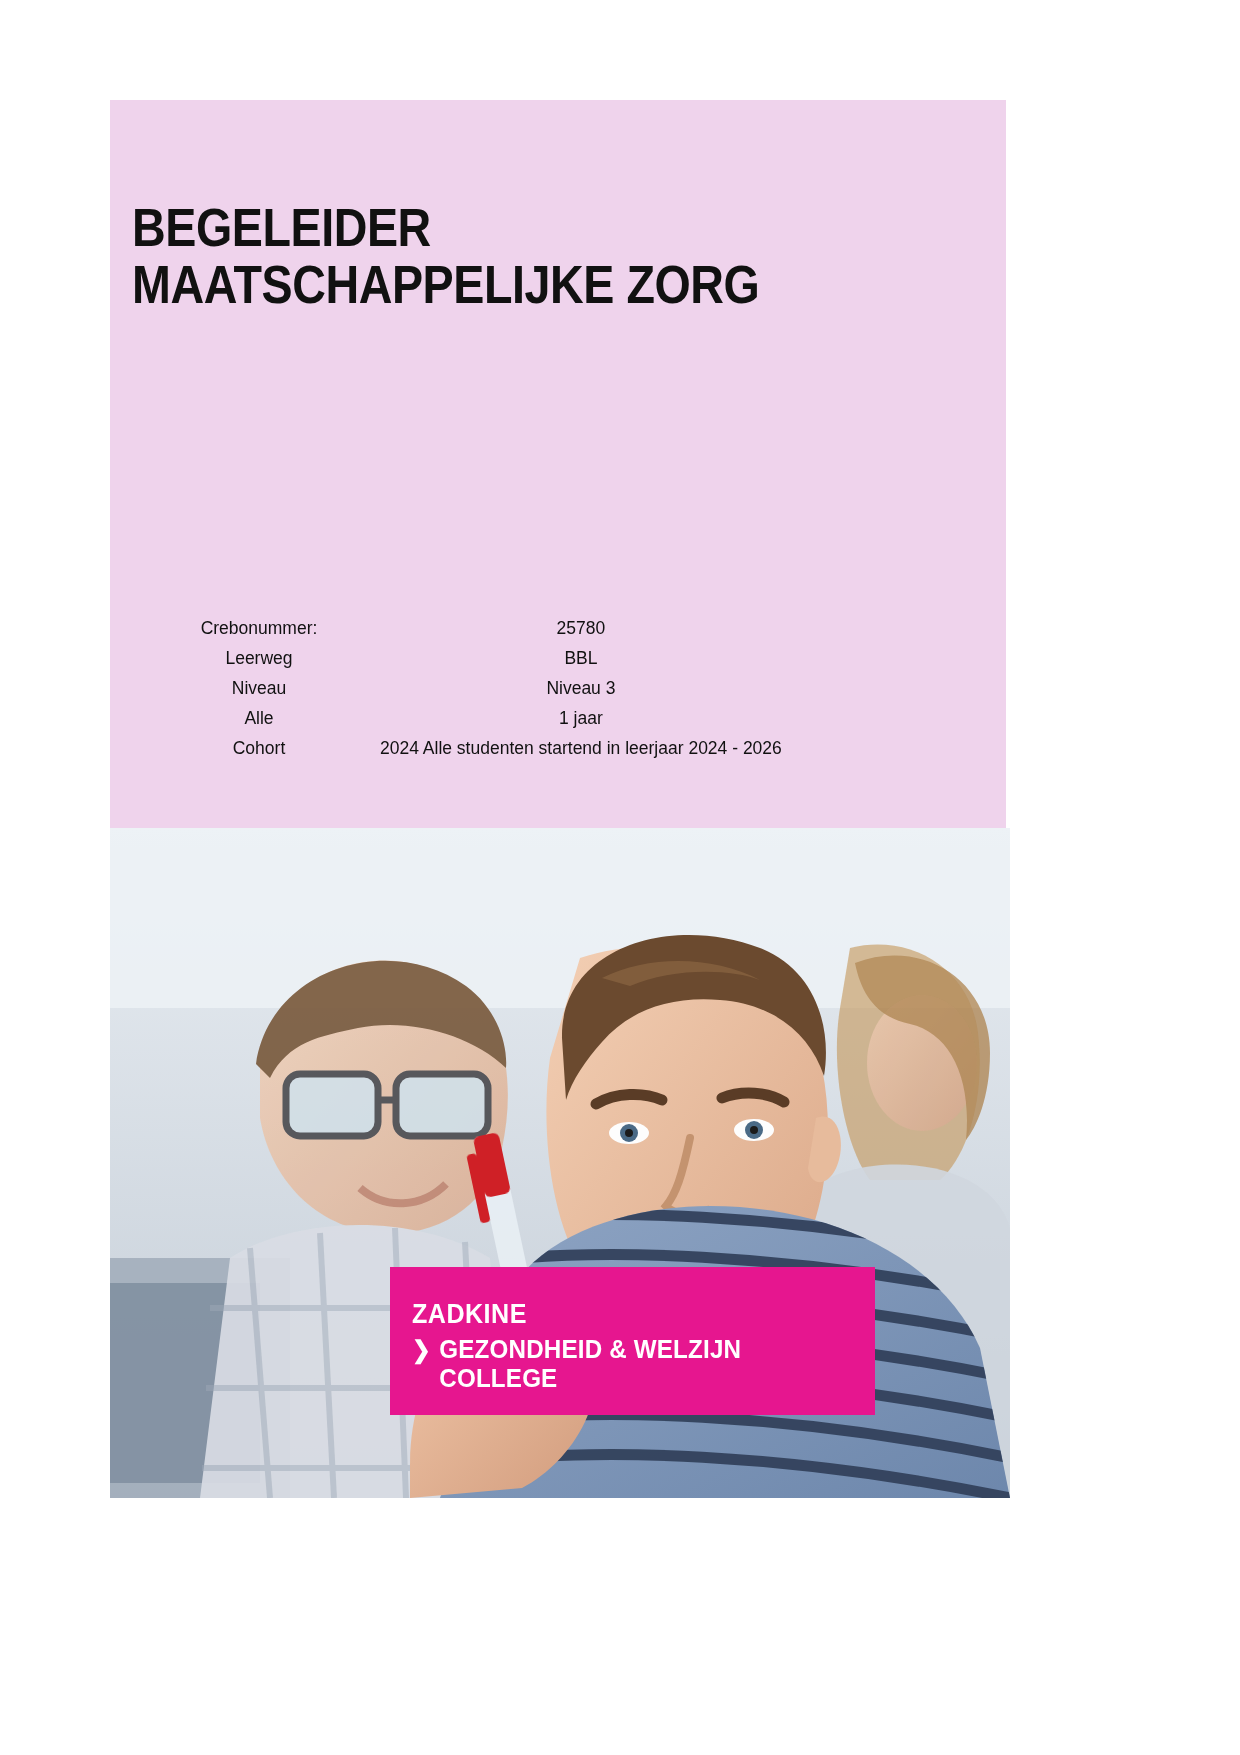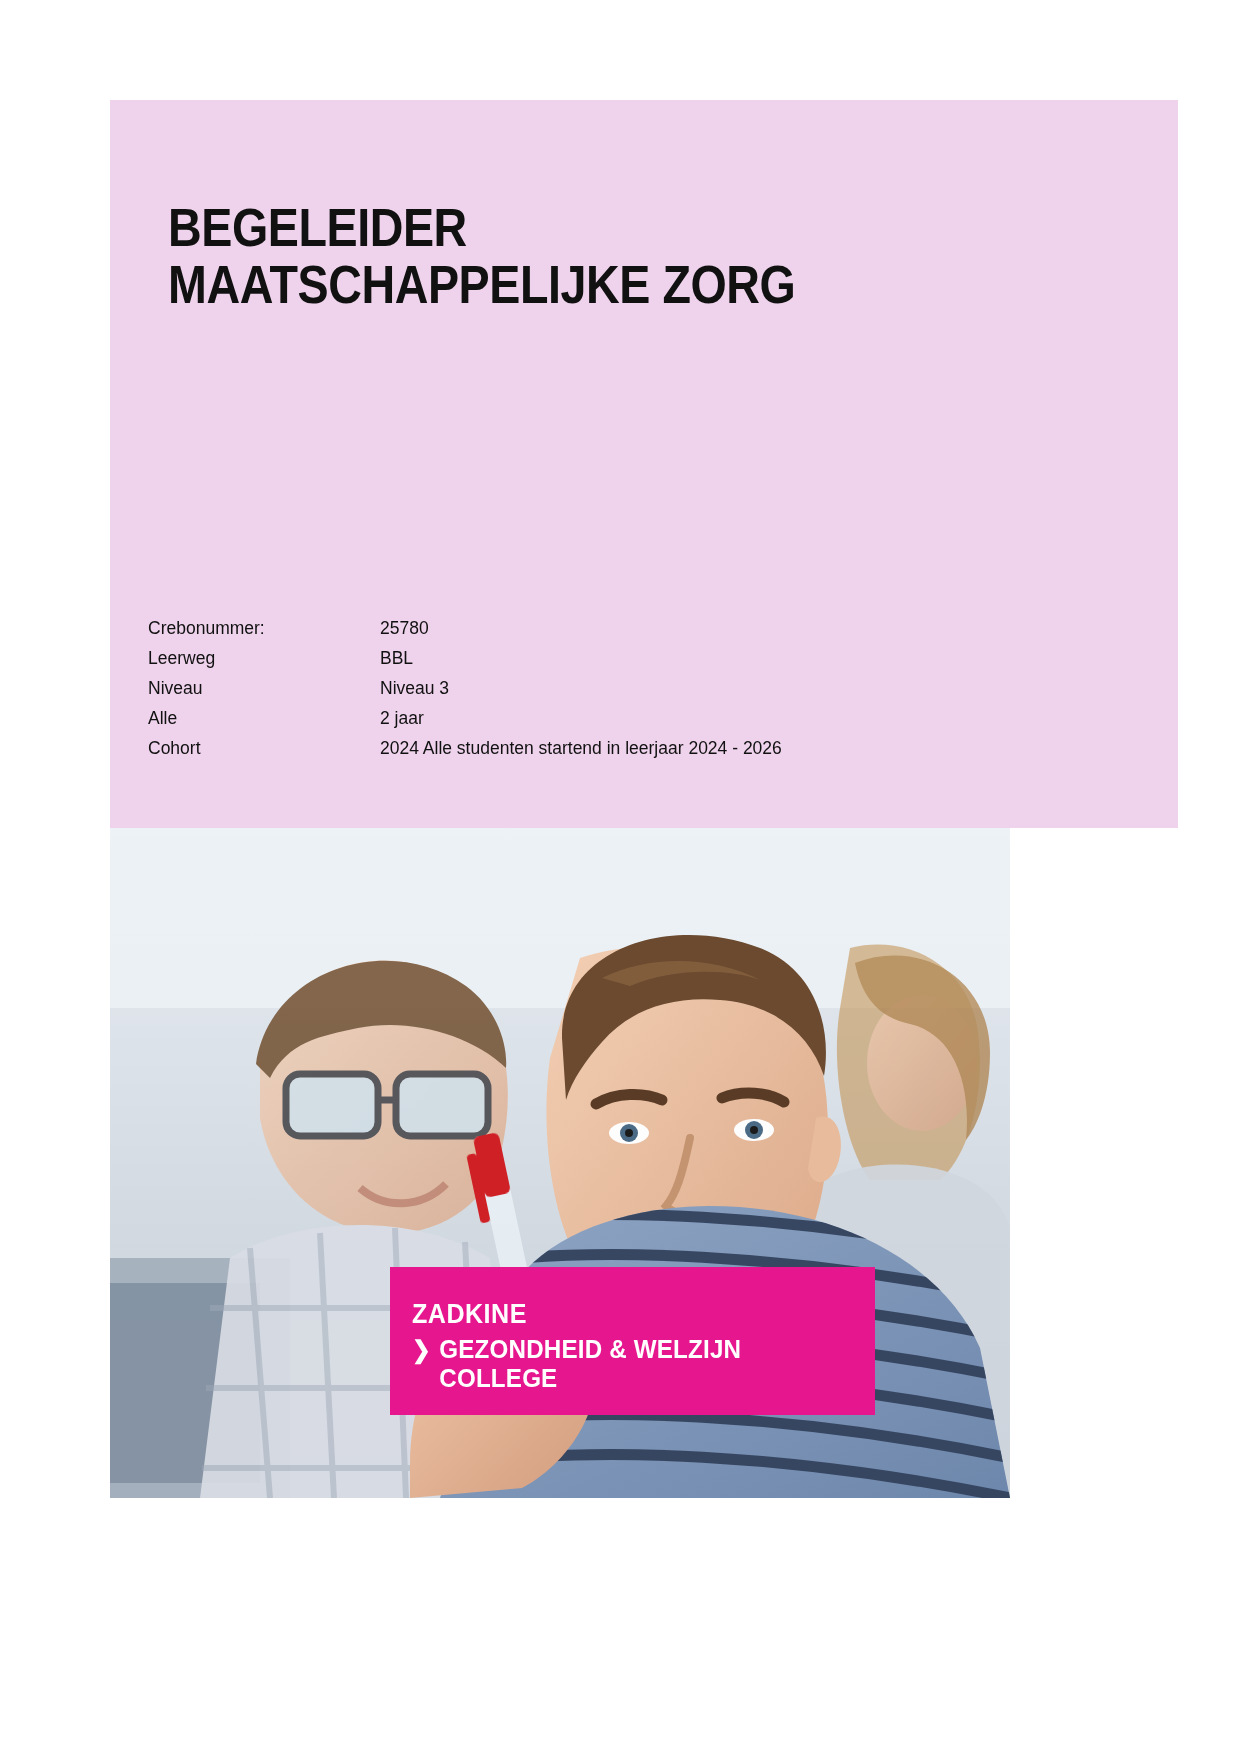--- a/index.html
+++ b/index.html
@@ -22,25 +22,25 @@
     width: 1240px;
     height: 1755px;
     background: #ffffff;
   }
 
   
   .cover-panel {
     position: absolute;
     left: 110px;
     top: 100px;
-    width: 1068px;
+    width: 896px;
     height: 728px;
     background: #efd3ec;
     box-sizing: border-box;
-    padding: 55px 45px 0 58px;
+    padding: 55px 45px 0 22px;
   }
 
   .title-block {
     margin-top: 45px;
   }
   .doc-title {
     font-family: "Liberation Sans", sans-serif;
     font-weight: bold;
     font-size: 53px;
     line-height: 1.07;
@@ -80,20 +80,21 @@
     top: 518px;
     border-collapse: collapse;
     font-size: 17.5px;
     color: #111111;
   }
   .meta-table td {
     padding: 0 0 8px 0;
     vertical-align: top;
     line-height: 1.25;
     font-weight: normal;
+    text-align: center;
   }
   .meta-table td.label {
     width: 222px;
     padding-right: 10px;
   }
 
   
   .photo {
     position: absolute;
     left: 110px;
@@ -169,21 +170,21 @@
         <tr>
           <td class="label">Leerweg</td>
           <td class="value">BBL</td>
         </tr>
         <tr>
           <td class="label">Niveau</td>
           <td class="value">Niveau 3</td>
         </tr>
         <tr>
           <td class="label">Alle</td>
-          <td class="value">2 jaar</td>
+          <td class="value">1 jaar</td>
         </tr>
         <tr>
           <td class="label">Cohort</td>
           <td class="value">2024 Alle studenten startend in leerjaar 2024 - 2026</td>
         </tr>
       </tbody>
     </table>
 
   </div>
 

